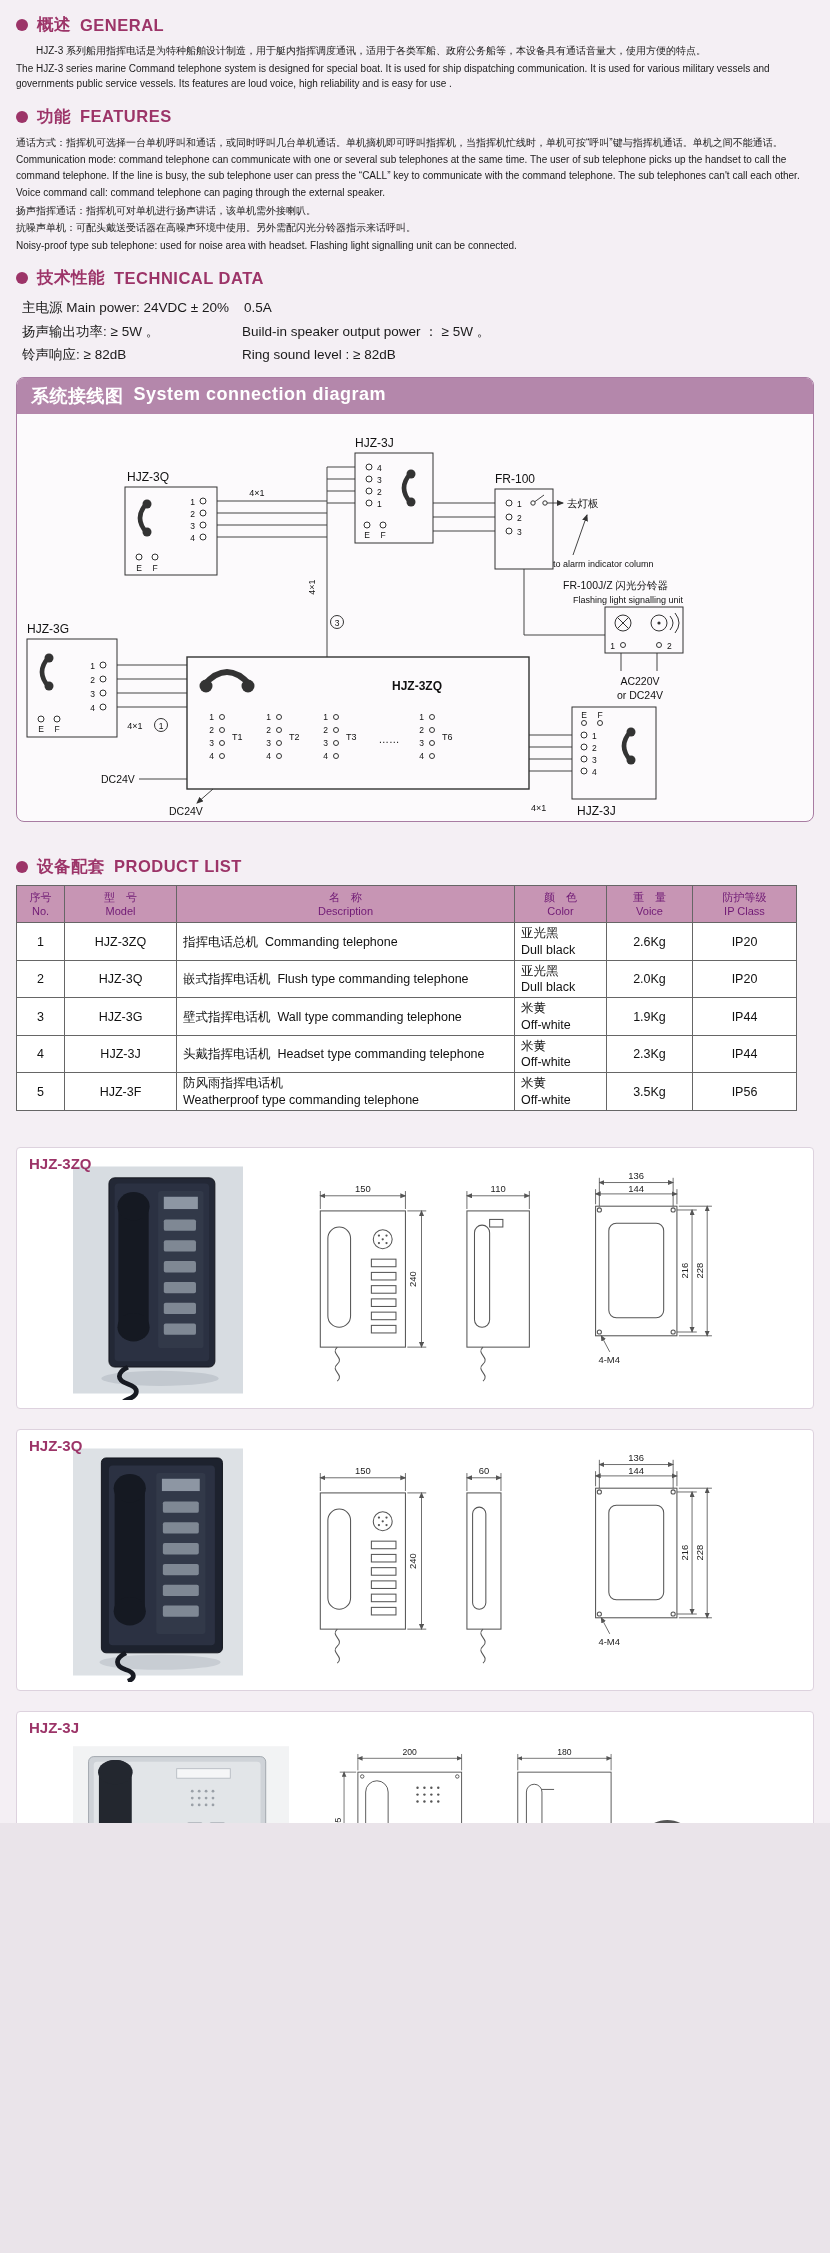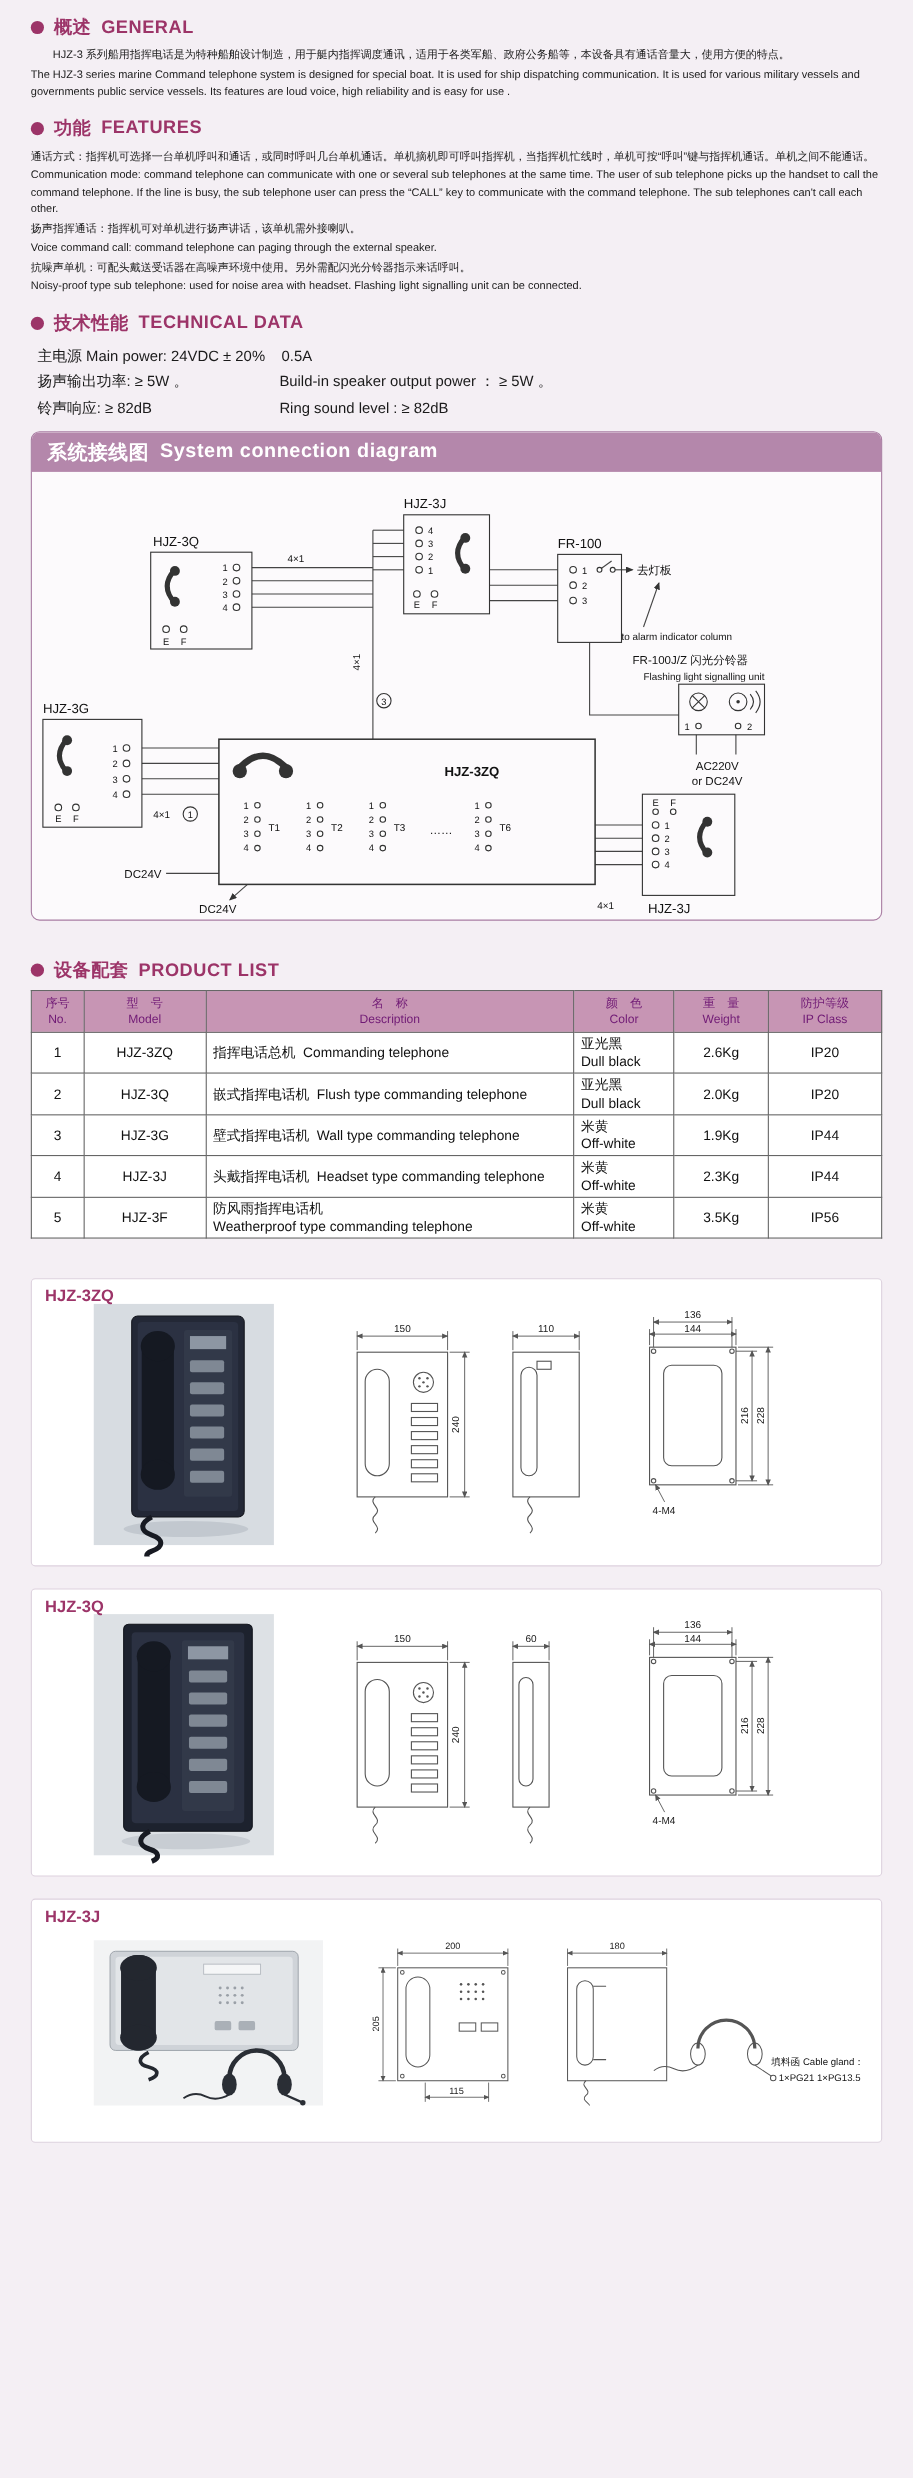--- a/index.html
+++ b/index.html
@@ -1,17 +1,17 @@
 <!DOCTYPE html>
 <html><head>
 <meta charset="utf-8">
 <style>
   html,body{margin:0;padding:0;}
   body{background:#eae4ea;font-family:"Liberation Sans","DejaVu Sans",sans-serif;color:#1a1a1a;}
-  .page{width:830px;height:2253px;margin:0 auto;background:#f4eff4;padding:12px 28px;box-sizing:border-box;overflow:hidden;}
+  .page{width:830px;height:1823px;margin:0 auto;background:#f4eff4;padding:12px 16px;box-sizing:border-box;overflow:hidden;}
   .sec-head{display:flex;align-items:center;gap:9px;margin:14px 0 7px 0;}
   .sec-head.first{margin-top:2px;}
   .bullet{width:12px;height:12px;border-radius:50%;background:#9c3468;flex:0 0 auto;}
   .sec-title{color:#9c3468;font-size:16.5px;font-weight:bold;letter-spacing:.5px;}
   .para{font-size:10px;line-height:1.55;margin:0 0 2px 0;}
   .zh-indent{text-indent:2em;}
   .tech{margin-left:6px;font-size:13.5px;line-height:1.75;}
   .tech-row{display:grid;grid-template-columns:220px 1fr;}
   .pre{white-space:pre-wrap;}
   .diagram-wrap{margin-top:10px;border:1px solid #a87ca2;border-radius:8px;overflow:hidden;background:#fcfafc;}
@@ -54,22 +54,22 @@
   <p class="para zh-indent">HJZ-3 系列船用指挥电话是为特种船舶设计制造，用于艇内指挥调度通讯，适用于各类军船、政府公务船等，本设备具有通话音量大，使用方便的特点。</p>
   <p class="para">The HJZ-3 series marine Command telephone system is designed for special boat. It is used for ship dispatching communication. It is used for various military vessels and governments public service vessels. Its features are loud voice, high reliability and is easy for use .</p>
 
   <div class="sec-head">
     <span class="bullet"></span>
     <span class="sec-title">功能</span>
     <span class="sec-title">FEATURES</span>
   </div>
   <p class="para">通话方式：指挥机可选择一台单机呼叫和通话，或同时呼叫几台单机通话。单机摘机即可呼叫指挥机，当指挥机忙线时，单机可按“呼叫”键与指挥机通话。单机之间不能通话。</p>
   <p class="para">Communication mode: command telephone can communicate with  one or several sub telephones at the same time. The user of sub telephone picks up the handset to call the command telephone. If the line is busy, the sub telephone user can press the “CALL” key to communicate with the command telephone. The sub telephones can't call each other.</p>
+  <p class="para">Voice command call: command telephone can paging through the external speaker.</p>
   <p class="para">扬声指挥通话：指挥机可对单机进行扬声讲话，该单机需外接喇叭。</p>
-  <p class="para">Voice command call: command telephone can paging through the external speaker.</p>
   <p class="para">抗噪声单机：可配头戴送受话器在高噪声环境中使用。另外需配闪光分铃器指示来话呼叫。</p>
   <p class="para">Noisy-proof type sub telephone: used for noise area with headset. Flashing light signalling unit can be connected.</p>
 
   <div class="sec-head">
     <span class="bullet"></span>
     <span class="sec-title">技术性能</span>
     <span class="sec-title">TECHNICAL  DATA</span>
   </div>
   <div class="tech">
     <div class="pre">主电源 Main power: 24VDC ± 20%    0.5A</div>
@@ -352,21 +352,21 @@
         <th class="ct two-line">
             <div>名　称</div>
             <div>Description</div>
           </th>
         <th class="ct two-line">
             <div>颜　色</div>
             <div>Color</div>
           </th>
         <th class="ct two-line">
             <div>重　量</div>
-            <div>Weight</div>
+            <div>Voice</div>
           </th>
         <th class="ct two-line">
             <div>防护等级</div>
             <div>IP Class</div>
           </th>
       </tr>
     </thead>
     <tbody>
       <tr>
         <td class="ct">1</td>

